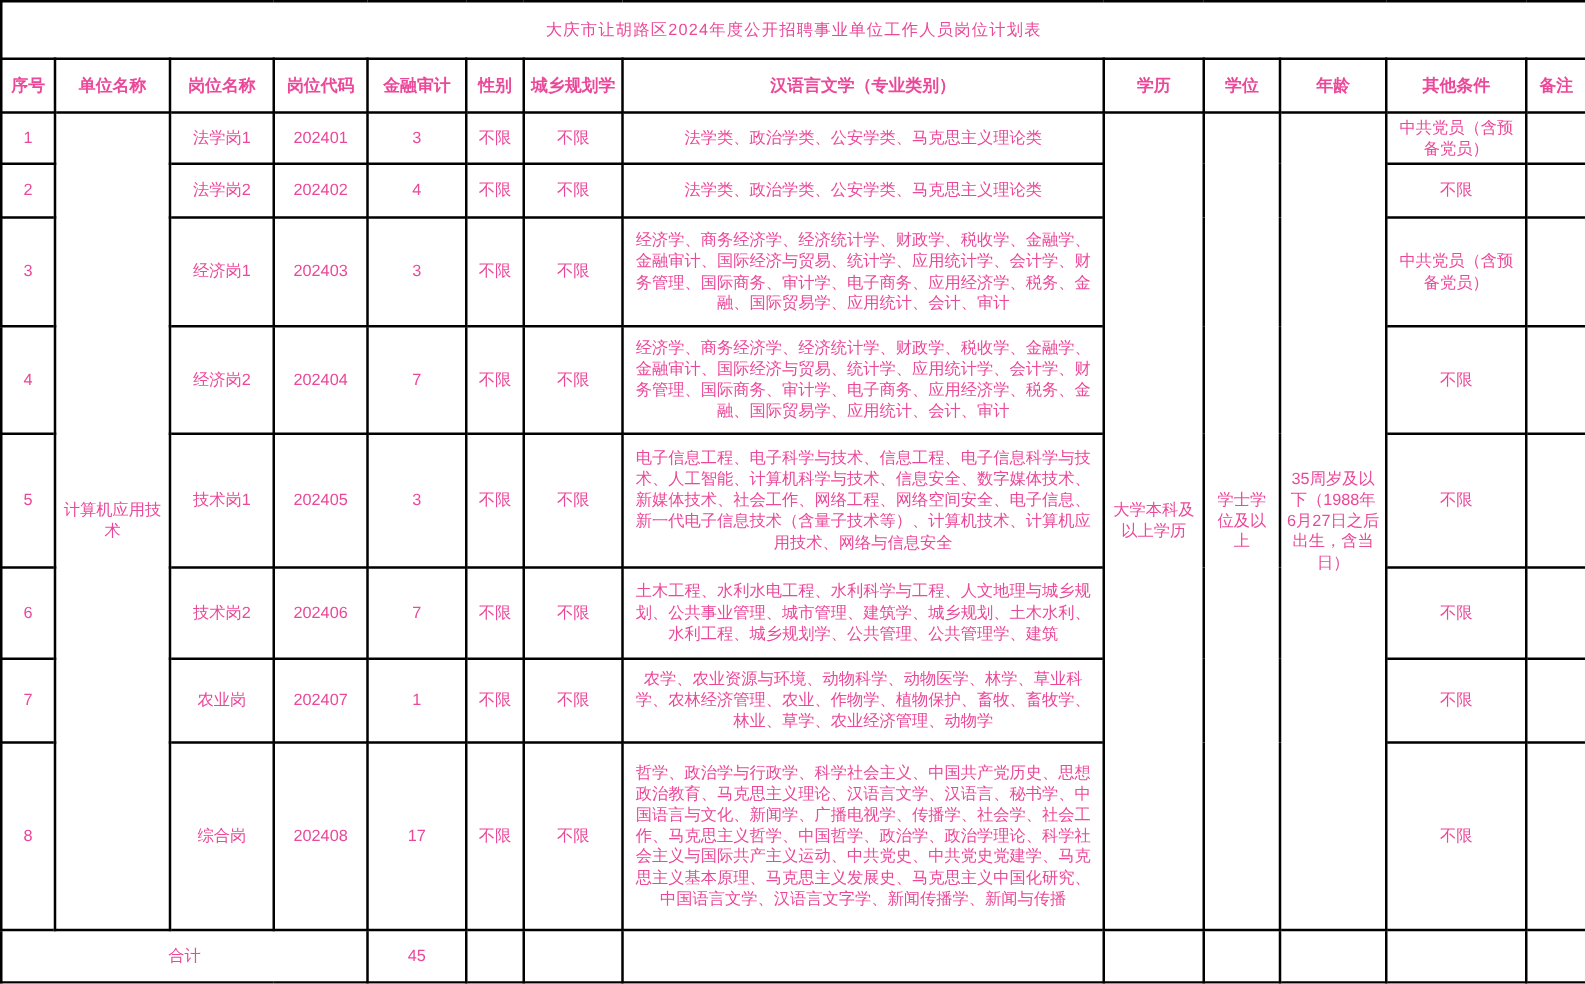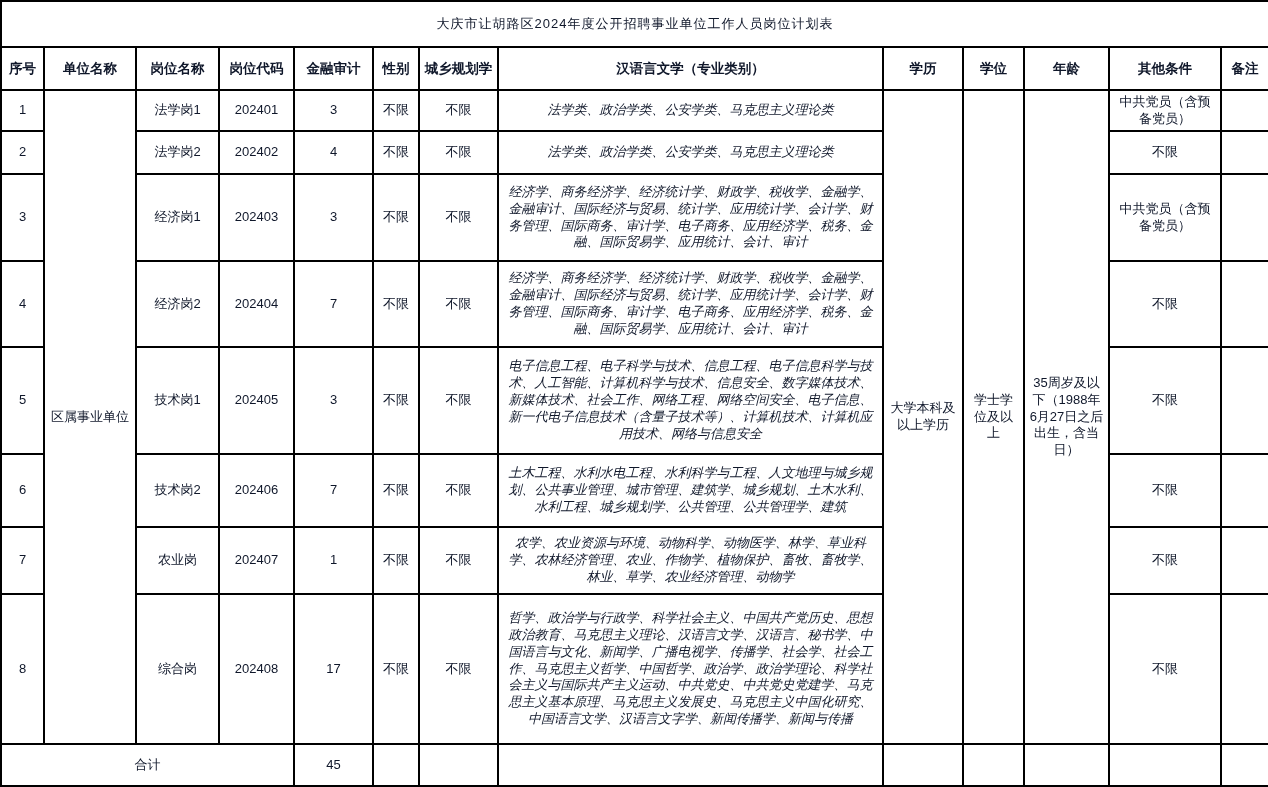--- a/index.html
+++ b/index.html
@@ -1,32 +1,32 @@
 <!DOCTYPE html>
 <html><head>
 <meta charset="utf-8">
 <style>
   html,body { margin:0; padding:0; background:#ffffff; }
   .sheet {
     width:1268px; height:787px; background:#ffffff; overflow:hidden;
-    font-family:"Liberation Sans","DejaVu Sans",sans-serif; color:#0f172a;
+    font-family:"Liberation Sans","DejaVu Sans",sans-serif; color:#ec4899;
   }
   table.plan {
     border-collapse:collapse; table-layout:fixed; width:1266px; margin:0;
   }
   table.plan td, table.plan th {
     border:2px solid #000; text-align:center; vertical-align:middle;
     font-size:13px; line-height:1.3; padding:1px 4px;
     word-break:break-all; overflow:hidden; font-weight:normal;
   }
   table.plan th { font-weight:bold; font-size:13.5px;margin-top:36px; }
   .title-cell {
     font-size:29px; font-weight:bold; letter-spacing:1px; padding:2px;
   }
-  td.major { text-align:left; line-height:1.32; font-size:13px;font-style:italic; }
+  td.major { text-align:left; line-height:1.32; font-size:13px; }
   td.major.c { text-align:center; }
   td.num { font-size:13px; }
 </style>
 </head>
 <body>
 
 <div class="sheet">
 <table class="plan">
   <colgroup>
     <col style="width:43px">
@@ -60,21 +60,21 @@
     <th>汉语言文学（专业类别）</th>
     <th>学历</th>
     <th>学位</th>
     <th>年龄</th>
     <th>其他条件</th>
     <th>备注</th>
   </tr>
 
   <tr style="height:41px">
     <td class="num">1</td>
-    <td rowspan="8">区属事业单位</td>
+    <td rowspan="8">计算机应用技术</td>
     <td>法学岗1</td>
     <td class="num">202401</td>
     <td class="num">3</td>
     <td>不限</td>
     <td>不限</td>
     <td class="major c">法学类、政治学类、公安学类、马克思主义理论类</td>
     <td rowspan="8">大学本科及以上学历</td>
     <td rowspan="8">学士学位及以上</td>
     <td rowspan="8">35周岁及以下（1988年6月27日之后出生，含当日）</td>
     <td>中共党员（含预备党员）</td>

